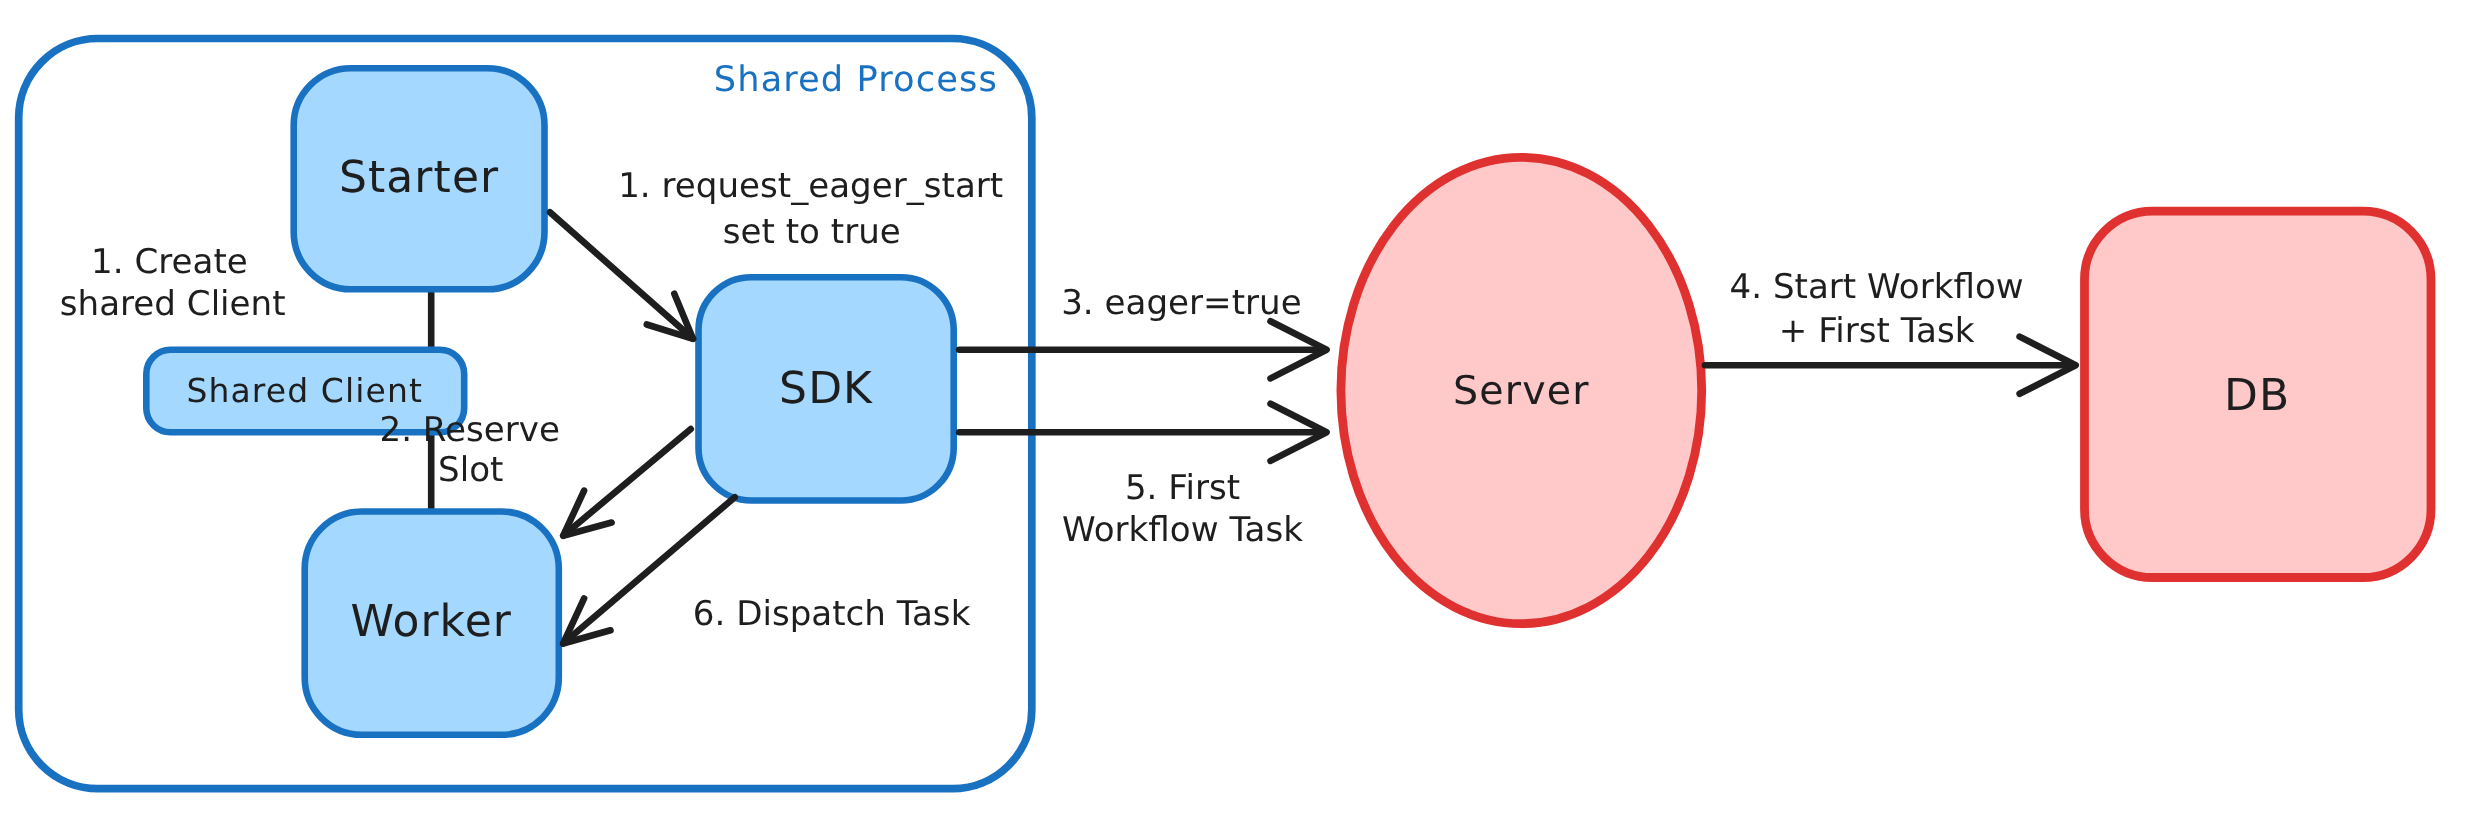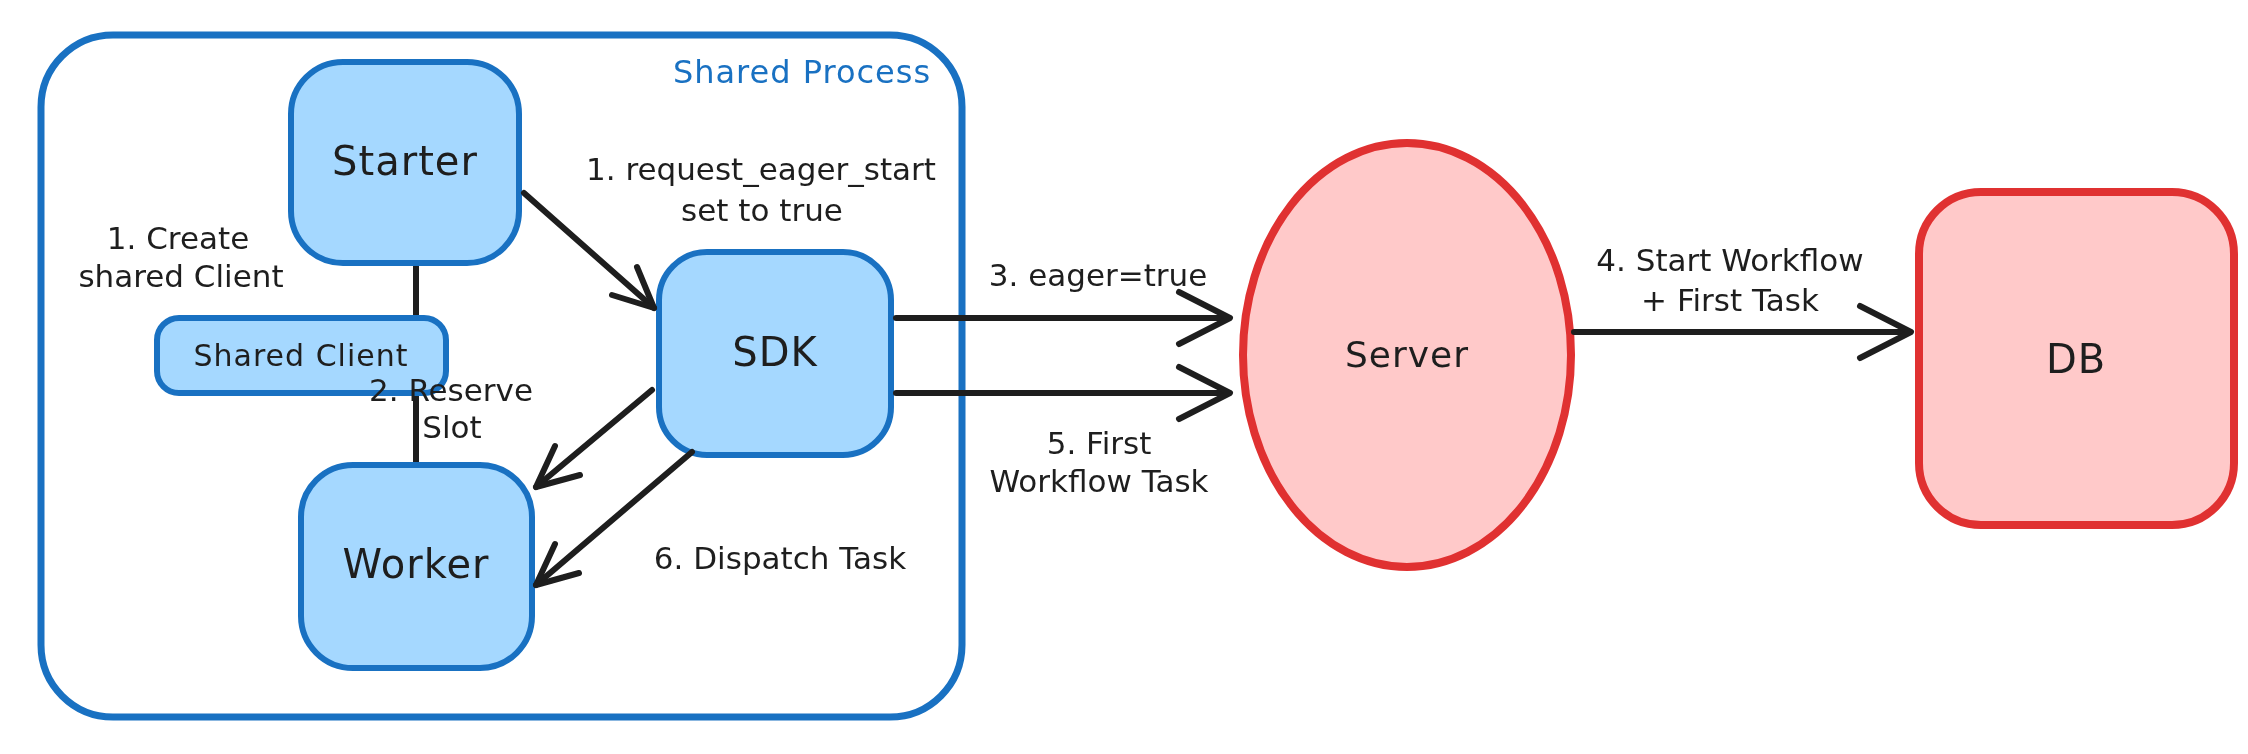--- a/index.html
+++ b/index.html
@@ -6,21 +6,20 @@
     margin: 0;
     padding: 0;
     background: #ffffff;
   }
   .stage {
     position: relative;
     width: 2000px;
     height: 754px;
     background: #ffffff;
     font-family: "DejaVu Sans", sans-serif;
-    padding-left: 24px;
   }
   svg { display: block; }
 
   
   .container-box {
     fill: none;
     stroke: #1971c2;
     stroke-width: 7;
   }
   .node-blue {

